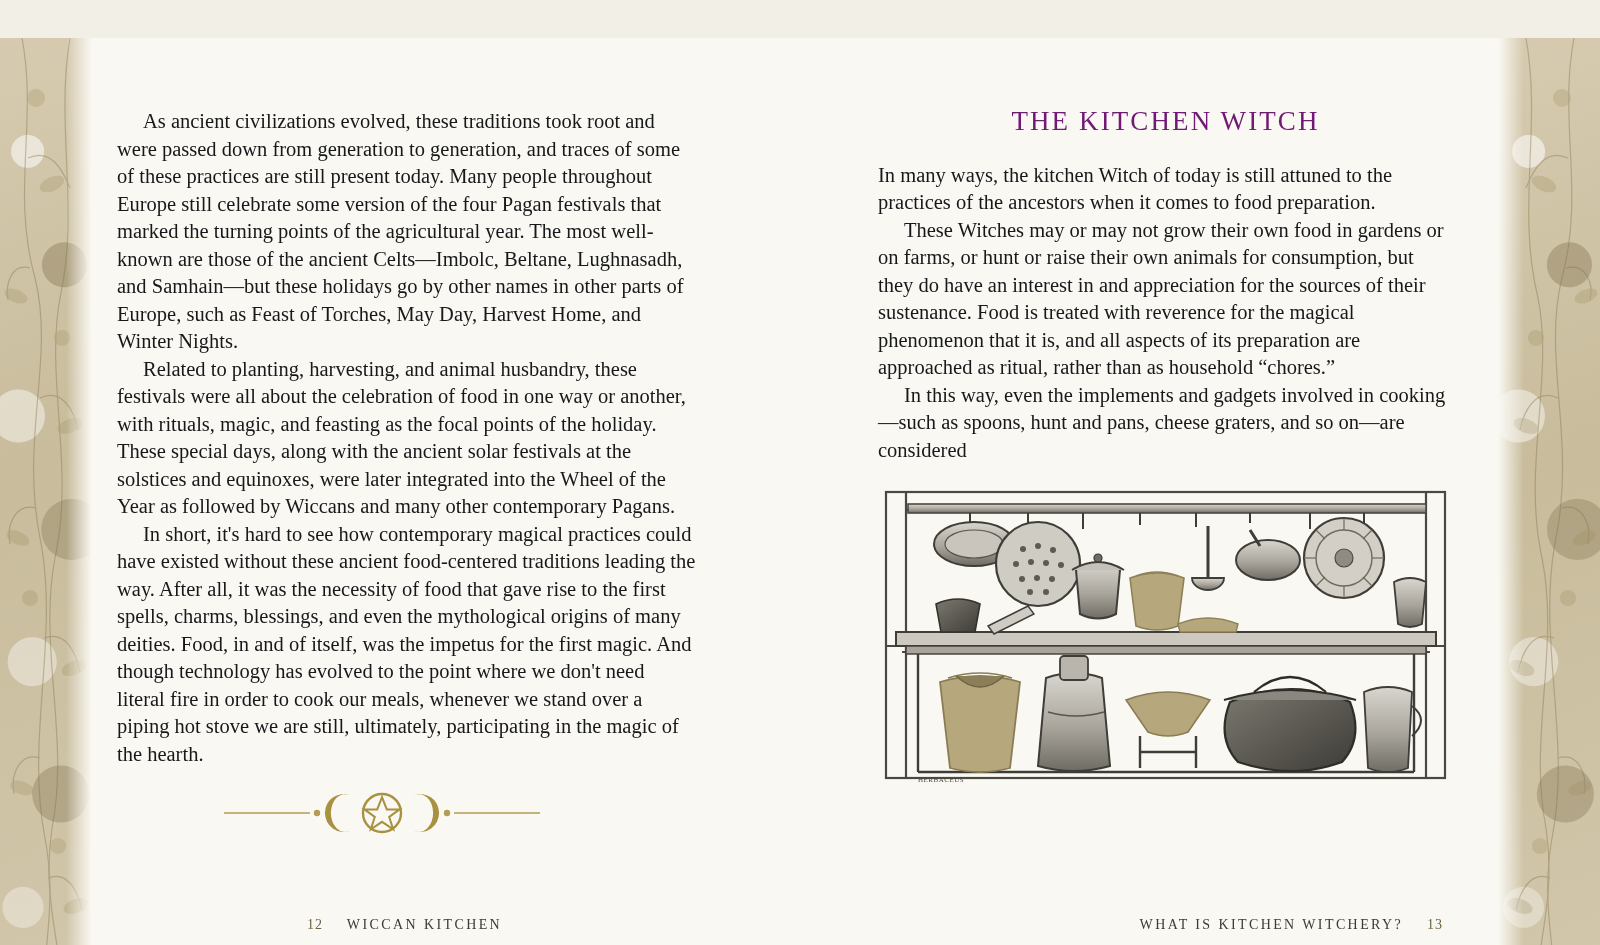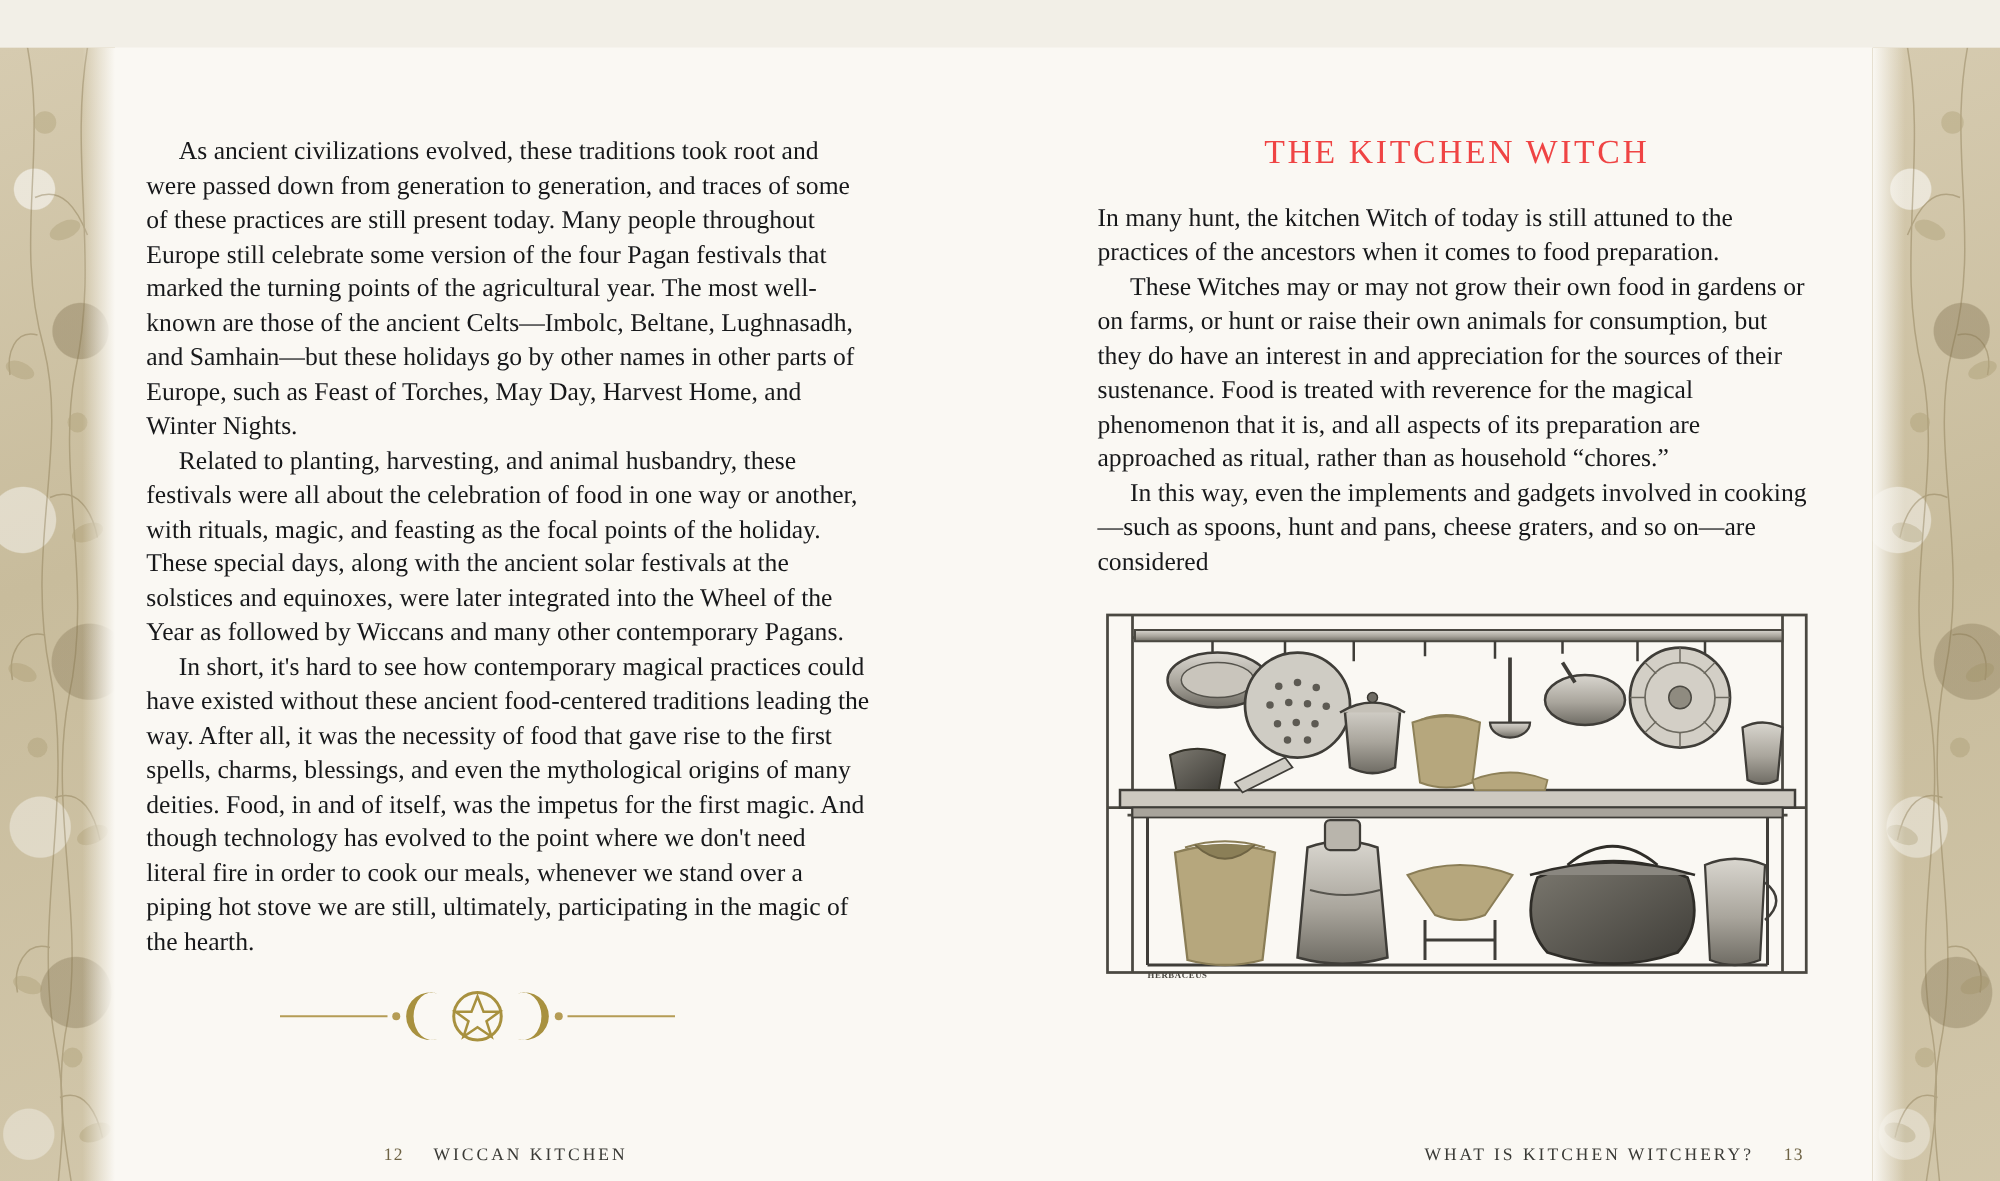--- a/index.html
+++ b/index.html
@@ -86,21 +86,21 @@
 
   p {
     margin: 0;
     text-indent: 26px;
   }
   p.noindent { text-indent: 0; }
 
   .chapter-heading {
     font-size: 27px;
     letter-spacing: 2.1px;
-    color: #ef4444;
+    color: #701a75;
     text-align: center;
     margin: 0 0 26px 0;
     text-indent: 0;
     font-variant: small-caps;
     text-transform: uppercase;
     font-weight: 400;
   }
 
   
   .ornament {
@@ -110,21 +110,20 @@
     width: 320px;
     height: 60px;
   }
 
   
   .illustration {
     margin: 22px 0 20px 0;
     width: 575px;
     height: 298px;
     position: relative;
-    font-weight: bold;
   }
 
   .folio {
     position: absolute;
     bottom: 50px;
     font-size: 14px;
     letter-spacing: 2.4px;
     color: #3a3a36;
     font-variant: small-caps;
     text-transform: uppercase;
@@ -232,21 +231,21 @@
     <div class="folio folio-left">
       <span class="num">12</span>
       <span class="gap"></span>
       <span>Wiccan Kitchen</span>
     </div>
   </div>
 
   <div class="page page-right">
     <div class="column">
       <h2 class="chapter-heading">The Kitchen Witch</h2>
-      <p class="noindent">In many hunt, the kitchen Witch of today is still attuned to the practices of the ancestors when it comes to food preparation.</p>
+      <p class="noindent">In many ways, the kitchen Witch of today is still attuned to the practices of the ancestors when it comes to food preparation.</p>
       <p>These Witches may or may not grow their own food in gardens or on farms, or hunt or raise their own animals for consumption, but they do have an interest in and appreciation for the sources of their sustenance. Food is treated with reverence for the magical phenomenon that it is, and all aspects of its preparation are approached as ritual, rather than as household “chores.”</p>
       <p>In this way, even the implements and gadgets involved in cooking—such as spoons, hunt and pans, cheese graters, and so on—are considered</p>
 
       <div class="illustration">
         <svg viewBox="0 0 575 298" width="575" height="298">
           <defs>
             <linearGradient id="metal" x1="0" y1="0" x2="0" y2="1">
               <stop offset="0%" stop-color="#d9d6cf"></stop>
               <stop offset="55%" stop-color="#a9a59c"></stop>
               <stop offset="100%" stop-color="#6f6c64"></stop>

